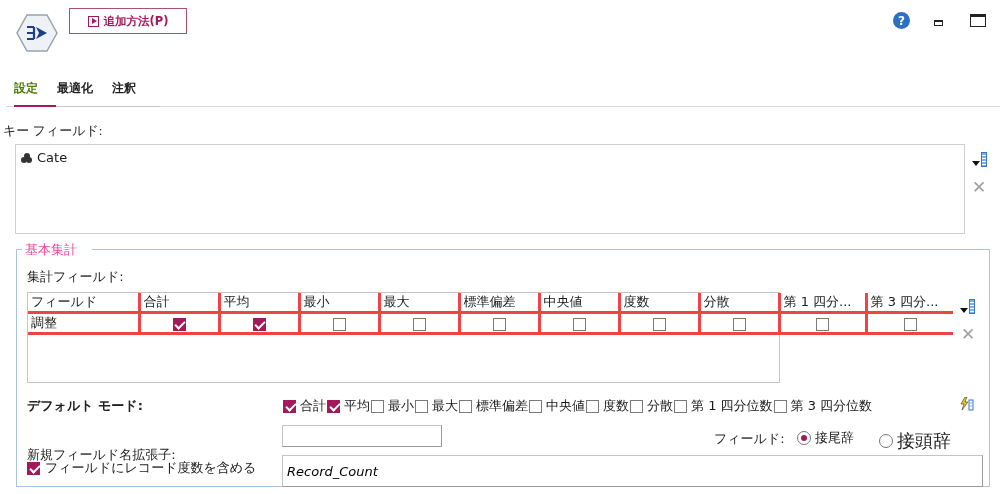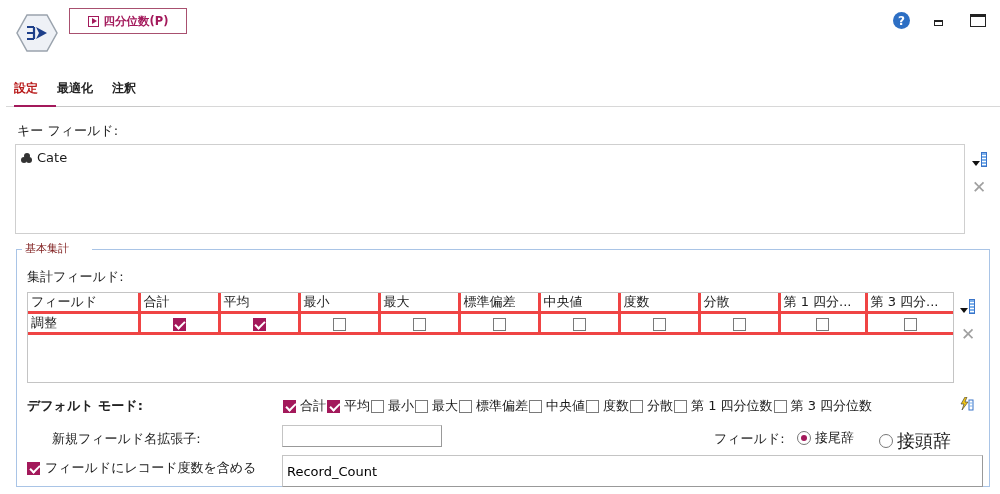--- a/index.html
+++ b/index.html
@@ -17,41 +17,41 @@
     font-size:11.5px; font-weight:bold; cursor:pointer;
   }
   .play-box { width:11px; height:11px; border:1px solid #a3195b; box-sizing:border-box; position:relative; }
   .play-box::after { content:""; position:absolute; left:3px; top:1.5px; border-left:5px solid #a3195b; border-top:3.5px solid transparent; border-bottom:3.5px solid transparent; }
   .help-icon { left:893px; top:12px; width:17px; height:17px; border-radius:50%; background:#2d6fc4; color:#fff; font-size:12px; font-weight:bold; display:flex; align-items:center; justify-content:center; }
   .min-icon { left:934px; top:20px; width:9px; height:6px; border:1px solid #222; border-top-width:2px; box-sizing:border-box; }
   .max-icon { left:970px; top:14px; width:16px; height:13px; border:1px solid #222; border-top-width:3px; box-sizing:border-box; }
   
   .tabs { left:14px; top:80px; display:flex; }
   .tab { padding:0 0 0 0; margin-right:19px; font-size:12px; font-weight:bold; color:#222; cursor:pointer; }
-  .tab.active { color:#b91c1c; }
+  .tab.active { color:#4d7c0f; }
   .tab-line { left:6px; top:106px; width:994px; height:1px; background:#d8d8d8; }
   .tab-underline { left:14px; top:105px; width:42px; height:2px; background:#a3195b; }
   .tab-underline2 { left:56px; top:106px; width:104px; height:1px; background:#c8c8c8; }
   
   .label { font-size:13px; color:#222; }
   .keyfield-box { left:15px; top:144px; width:950px; height:90px; box-sizing:border-box; border:1px solid #cfcfcf; background:#fff;padding-left:20px; }
   .keyfield-item { position:absolute; left:5px; top:5px; display:flex; align-items:center; gap:5px; font-size:13px; }
   .nominal-icon { width:11px; height:10px; position:relative; }
   .nominal-icon span { position:absolute; width:6px; height:6px; border-radius:50%; background:#333; }
   .pick-icon { display:flex; align-items:flex-end; gap:1px; }
   .pick-icon .tri { width:0; height:0; border-left:4px solid transparent; border-right:4px solid transparent; border-top:5px solid #111; margin-bottom:1px; }
   .pick-icon .bar { width:4px; height:13px; border:1px solid #3a74c8; background: repeating-linear-gradient(#7fb2ec 0 2px, #ffffff 2px 3px); }
   .x-icon { color:#a0a0a0; font-size:17px; line-height:14px; font-weight:bold; }
   
   .group { left:16px; top:249px; width:974px; height:238px; box-sizing:border-box; border:1px solid #a9c4e6; border-top:none; }
   .group-top-a { left:16px; top:249px; width:6px; height:1px; background:#a9c4e6; }
   .group-top-b { left:92px; top:249px; width:898px; height:1px; background:#a9c4e6; }
-  .group-title { left:25px; top:241px; font-size:11px; color:#7f1d1d; }
-  
-  .agg-table { left:27px; top:292px; width:927px; height:91px; box-sizing:border-box; border:1px solid #c4c4c4; background:#fff; }
+  .group-title { left:25px; top:241px; font-size:13px; color:#ec4899; }
+  
+  .agg-table { left:27px; top:292px; width:753px; height:91px; box-sizing:border-box; border:1px solid #c4c4c4; background:#fff; }
   table.grid { border-collapse:collapse; width:100%; table-layout:fixed; font-size:13px; }
   table.grid th, table.grid td { border:3px solid #ef4444; padding:0 3px; height:18px; text-align:left; font-weight:normal; white-space:nowrap; overflow:hidden; text-overflow:ellipsis; }
   table.grid tr:first-child th { border-top:none; }
   table.grid th:first-child, table.grid td:first-child { border-left:none; }
   table.grid th:last-child, table.grid td:last-child { border-right:none; }
   table.grid td.cb { text-align:center; }
   .chk { display:inline-block; width:13px; height:13px; box-sizing:border-box; border:1px solid #7a7a7a; background:#fff; vertical-align:middle; position:relative; }
   .chk.on { background:#a3195b; border-color:#a3195b; }
   .chk.on::after { content:""; position:absolute; left:3.5px; top:0.5px; width:4px; height:8px; border-right:2px solid #fff; border-bottom:2px solid #fff; transform:rotate(45deg); }
   
@@ -68,37 +68,37 @@
 <body>
 
 <svg class="abs node-icon" viewBox="0 0 42 42">
   <polygon points="11,3 31,3 41,21 31,39 11,39 1,21" fill="#eef1f6" stroke="#9aa3ad" stroke-width="1.5"></polygon>
   <path d="M11 15 h7 M11 21 h7 M11 27 h7 M18 15 v12" stroke="#1d3f8a" stroke-width="2.2" fill="none"></path>
   <polygon points="20,15 31,21 20,27 23,21" fill="#1d3f8a"></polygon>
 </svg>
 
 <div class="abs preview-btn">
   <span class="play-box"></span>
-  <span>四分位数(P)</span>
+  <span>追加方法(P)</span>
 </div>
 
 <div class="abs help-icon">?</div>
 <div class="abs min-icon"></div>
 <div class="abs max-icon"></div>
 
 <div class="abs tabs">
   <div class="tab active">設定</div>
   <div class="tab">最適化</div>
   <div class="tab">注釈</div>
 </div>
 <div class="abs tab-line"></div>
 <div class="abs tab-underline2"></div>
 <div class="abs tab-underline"></div>
 
-<div class="abs label" style="left:17px; top:122px;">キー フィールド:</div>
+<div class="abs label" style="left:3px; top:122px;font-family:Liberation Serif, serif;">キー フィールド:</div>
 <div class="abs keyfield-box">
   <div class="keyfield-item">
     <span class="nominal-icon">
       <span style="left:2.5px; top:0;"></span>
         <span style="left:0; top:4px;"></span>
         <span style="left:5px; top:4px;"></span>
     </span>
     <span>Cate</span>
   </div>
 </div>
@@ -209,30 +209,30 @@
       <span class="t">第 3 四分位数</span>
     </label>
 </div>
 <svg class="abs bolt-icon" viewBox="0 0 16 14">
   <polygon points="6,0 2,7 5,7 3,13 9,5 6,5 8,0" fill="#f0c419" stroke="#333" stroke-width="0.6"></polygon>
   <rect x="10" y="3" width="4" height="10" fill="#fff" stroke="#3a74c8" stroke-width="1"></rect>
   <line x1="10" y1="6" x2="14" y2="6" stroke="#7fb2ec"></line>
     <line x1="10" y1="9" x2="14" y2="9" stroke="#7fb2ec"></line>
 </svg>
 
-<div class="abs label" style="left:27px; top:430px;margin-left:25px;">新規フィールド名拡張子:</div>
+<div class="abs label" style="left:27px; top:446px;">新規フィールド名拡張子:</div>
 <input class="abs text-input" style="left: 282px; top: 425px; width: 160px; height: 22px;" value="">
 
 <div class="abs label" style="left:714px; top:430px;">フィールド:</div>
 <label class="abs" style="left:797px; top:429px; display:flex; align-items:center; gap:4px; font-size:13px;">
   <span class="radio on"></span>
   <span>接尾辞</span>
 </label>
 <label class="abs" style="left:879px; top:429px; display:flex; align-items:center; gap:4px; font-size:18px;">
   <span class="radio"></span>
   <span>接頭辞</span>
 </label>
 
 <label class="abs" style="left:27px; top:459px; display:flex; align-items:center; gap:5px; font-size:13px;">
   <span class="chk on"></span>
   <span>フィールドにレコード度数を含める</span>
 </label>
-<input class="abs text-input" style="left: 282px; top: 455px; width: 701px; height: 32px;" value="Record_Count">
+<input class="abs text-input" style="left: 282px; top: 455px; width: 701px; height: 32px; font-style: italic;" value="Record_Count">
 
 </body></html>

